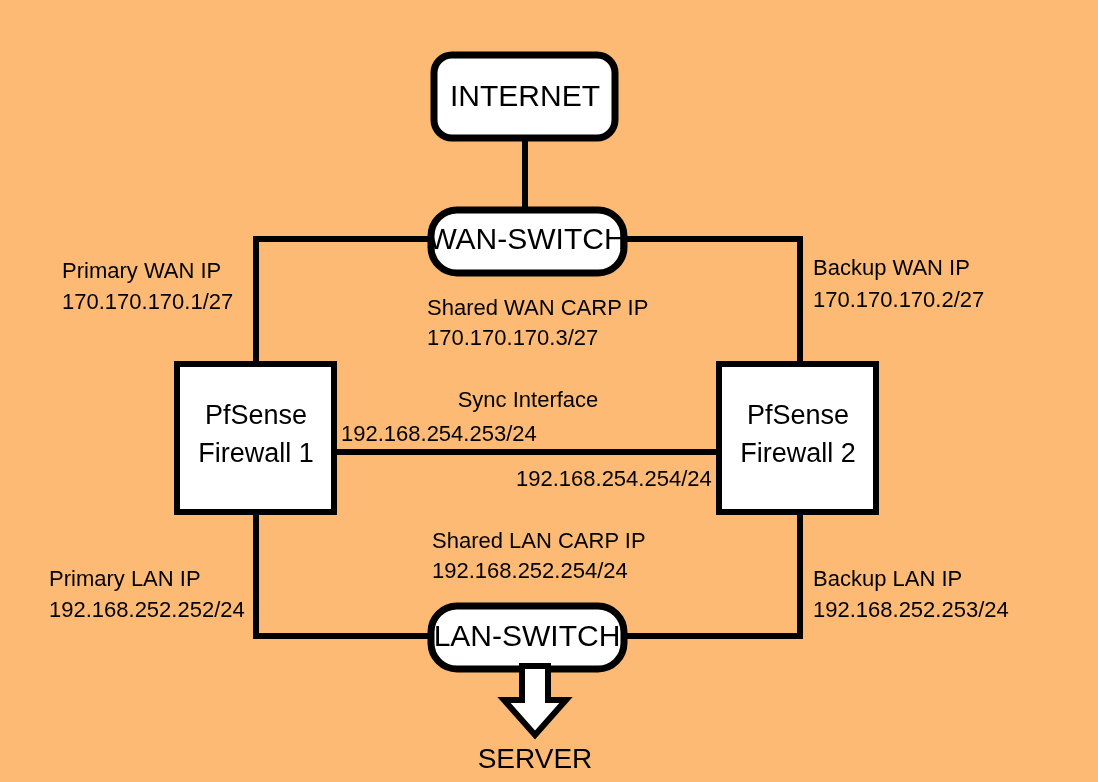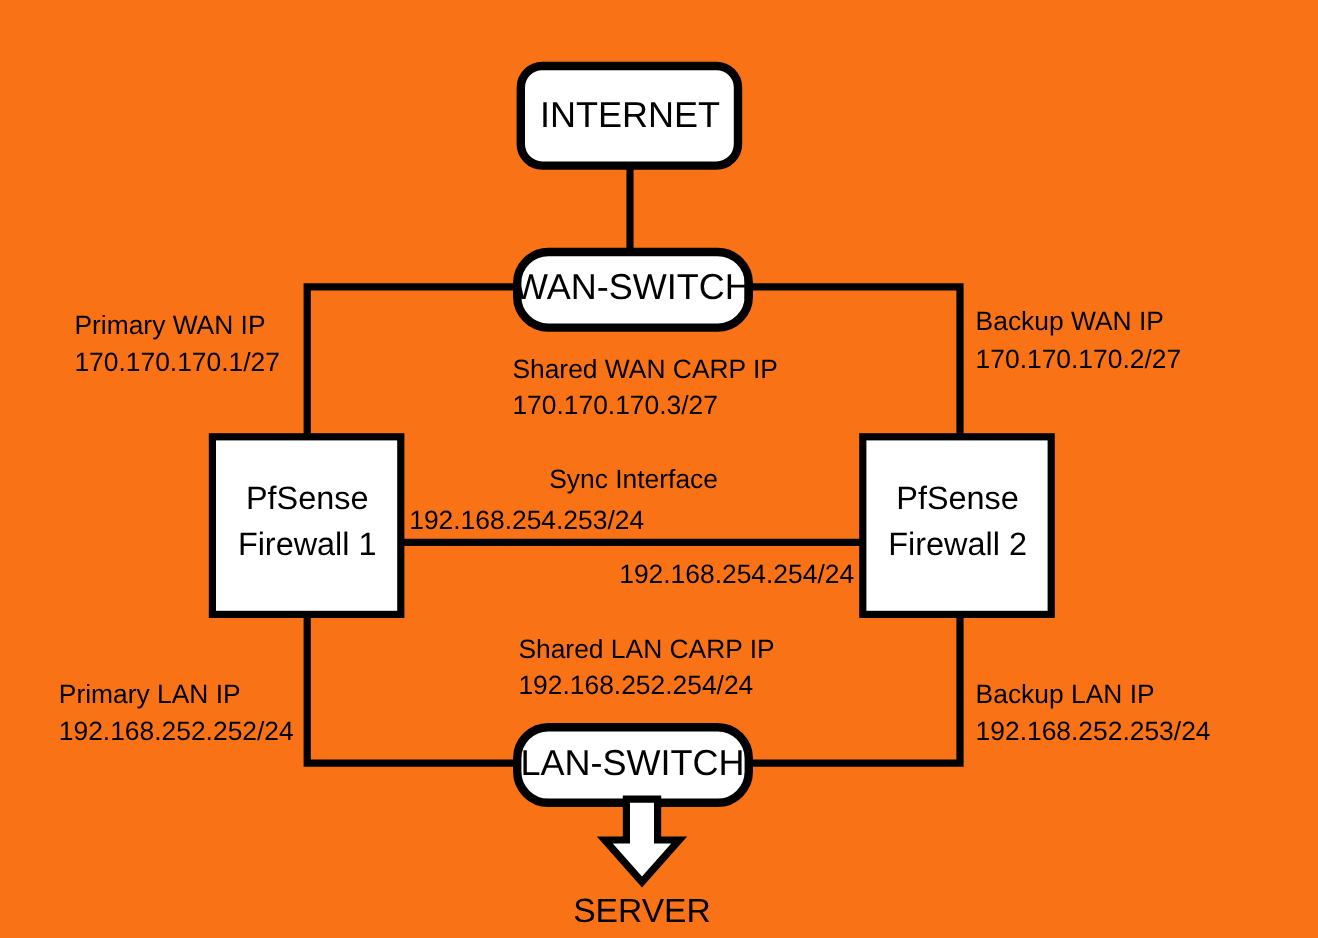--- a/index.html
+++ b/index.html
@@ -11,21 +11,21 @@
   body {
     width: 1098px;
     height: 782px;
     font-family: "Liberation Sans", sans-serif;
     overflow: hidden;
   }
   #diagram-root {
     position: relative;
     width: 1098px;
     height: 782px;
-    background: #f97316;
+    background: #fdba74;
   }
   svg#net-svg {
     display: block;
     width: 1098px;
     height: 782px;
   }
   .node-shape {
     fill: #ffffff;
     stroke: #000000;
   }

